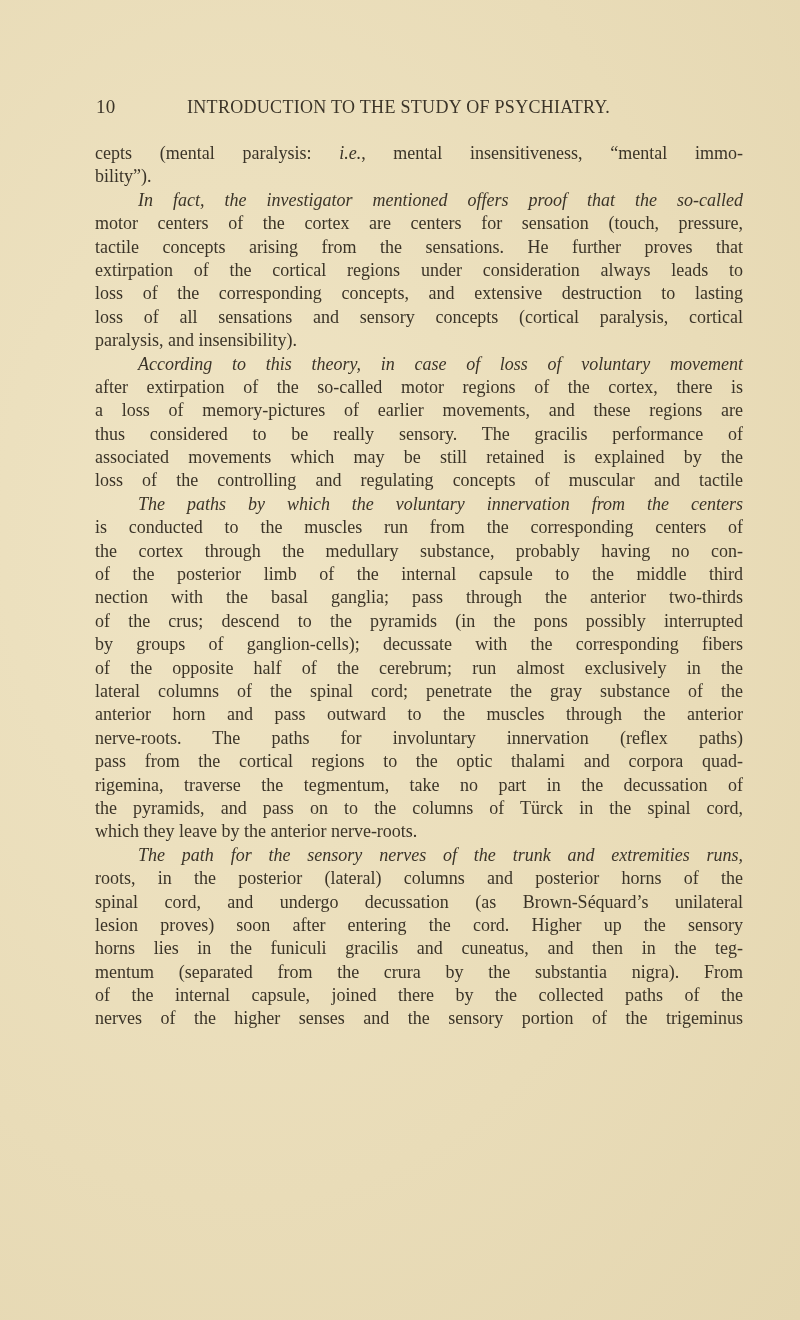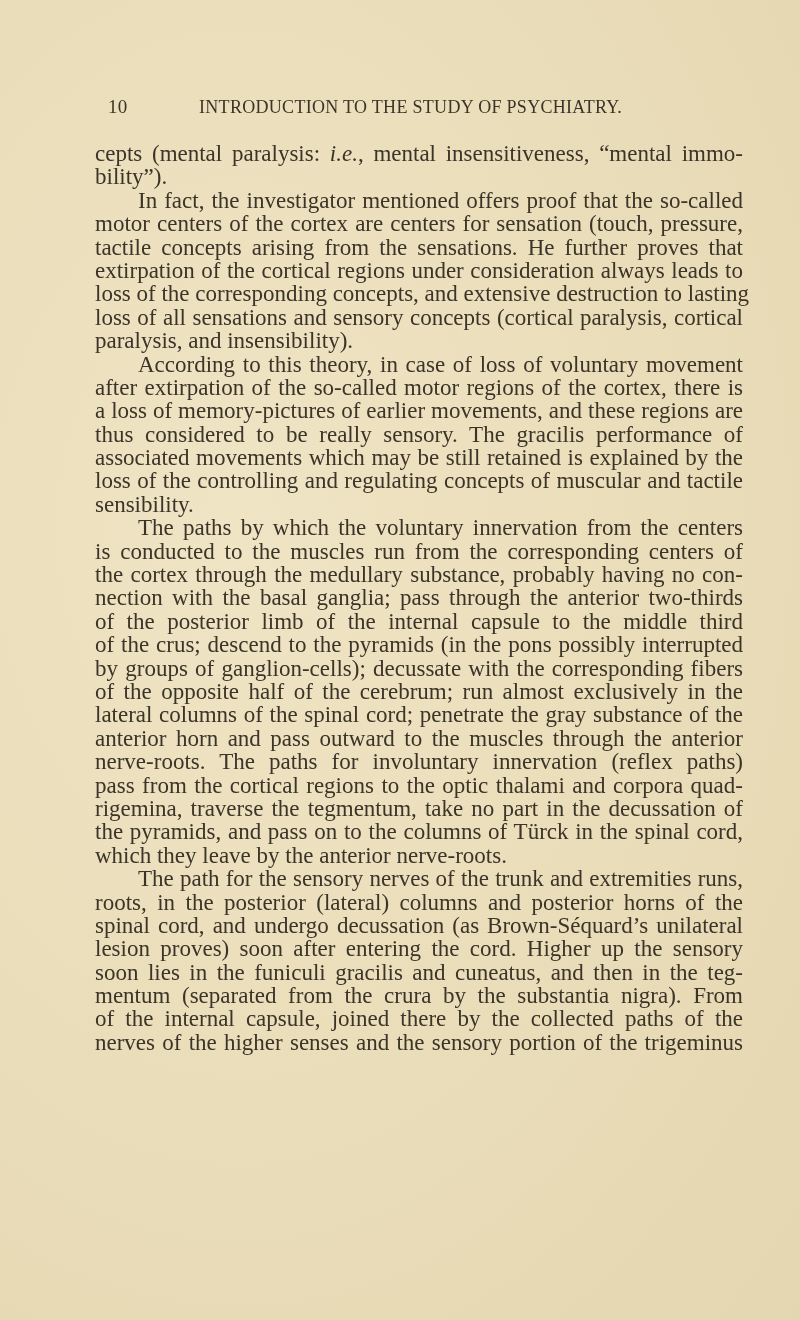--- a/index.html
+++ b/index.html
@@ -5,27 +5,27 @@
   html, body { margin: 0; padding: 0; }
   body {
     width: 800px; height: 1320px; overflow: hidden;
     background: #ece0bd;
     background-image: radial-gradient(ellipse at 30% 40%, #efe4c4 0%, #e9dcb8 60%, #e4d6b0 100%);
     color: #3b3428;
     font-family: "Liberation Serif", "DejaVu Serif", serif;
     position: relative;
   }
   .page { position: absolute; left: 95px; top: 96px; width: 648px; }
-  .running-head { position: relative; height: 24px; font-size: 17px; letter-spacing: 0.2px; margin-left: 12px; }
+  .running-head { position: relative; height: 24px; font-size: 17px; letter-spacing: 0.2px; }
   .page-number { position: absolute; left: 1px; top: 0; font-size: 19px; }
   .head-title { position: absolute; left: 92px; top: 1px; font-size: 18px; letter-spacing: 0.3px; }
-  .body-text { margin-top: 22px; font-size: 23px; line-height: 23.4px; }
+  .body-text { margin-top: 22px; font-size: 18px; line-height: 23.4px; }
   .line { display: block; white-space: nowrap; text-align: justify; text-align-last: justify; height: 23.4px; }
   .line.last { text-align-last: left; }
-  .line.indent { padding-left: 43px; }
+  .line.indent { padding-left: 43px; font-style: italic; }
 </style>
 </head>
 <body>
 
 <div class="page">
   <div class="running-head">
     <span class="page-number">10</span>
     <span class="head-title">INTRODUCTION TO THE STUDY OF PSYCHIATRY.</span>
   </div>
   <div class="body-text" id="body-text">
@@ -37,38 +37,37 @@
       <span class="line">extirpation of the cortical regions under consideration always leads to</span>
       <span class="line">loss of the corresponding concepts, and extensive destruction to lasting</span>
       <span class="line">loss of all sensations and sensory concepts (cortical paralysis, cortical</span>
       <span class="line last">paralysis, and insensibility).</span>
       <span class="line indent">According to this theory, in case of loss of voluntary movement</span>
       <span class="line">after extirpation of the so-called motor regions of the cortex, there is</span>
       <span class="line">a loss of memory-pictures of earlier movements, and these regions are</span>
       <span class="line">thus considered to be really sensory.  The gracilis performance of</span>
       <span class="line">associated movements which may be still retained is explained by the</span>
       <span class="line">loss of the controlling and regulating concepts of muscular and tactile</span>
-      <span class="line last">sensibility.</span>
       <span class="line indent">The paths by which the voluntary innervation from the centers</span>
       <span class="line">is conducted to the muscles run from the corresponding centers of</span>
       <span class="line">the cortex through the medullary substance, probably having no con-</span>
+      <span class="line">of the posterior limb of the internal capsule to the middle third</span>
       <span class="line">nection with the basal ganglia; pass through the anterior two-thirds</span>
-      <span class="line">of the posterior limb of the internal capsule to the middle third</span>
       <span class="line">of the crus; descend to the pyramids (in the pons possibly interrupted</span>
       <span class="line">by groups of ganglion-cells); decussate with the corresponding fibers</span>
       <span class="line">of the opposite half of the cerebrum; run almost exclusively in the</span>
       <span class="line">lateral columns of the spinal cord; penetrate the gray substance of the</span>
       <span class="line">anterior horn and pass outward to the muscles through the anterior</span>
       <span class="line">nerve-roots.  The paths for involuntary innervation (reflex paths)</span>
       <span class="line">pass from the cortical regions to the optic thalami and corpora quad-</span>
       <span class="line">rigemina, traverse the tegmentum, take no part in the decussation of</span>
       <span class="line">the pyramids, and pass on to the columns of Türck in the spinal cord,</span>
       <span class="line last">which they leave by the anterior nerve-roots.</span>
       <span class="line indent">The path for the sensory nerves of the trunk and extremities runs,</span>
       <span class="line">roots, in the posterior (lateral) columns and posterior horns of the</span>
       <span class="line">spinal cord, and undergo decussation (as Brown-Séquard’s unilateral</span>
       <span class="line">lesion proves) soon after entering the cord.  Higher up the sensory</span>
-      <span class="line">soon lies in the funiculi gracilis and cuneatus, and then in the teg-</span>
+      <span class="line">horns lies in the funiculi gracilis and cuneatus, and then in the teg-</span>
       <span class="line">mentum (separated from the crura by the substantia nigra).  From</span>
       <span class="line">of the internal capsule, joined there by the collected paths of the</span>
       <span class="line">nerves of the higher senses and the sensory portion of the trigeminus</span>
     </div>
 </div>
 
 </body></html>

